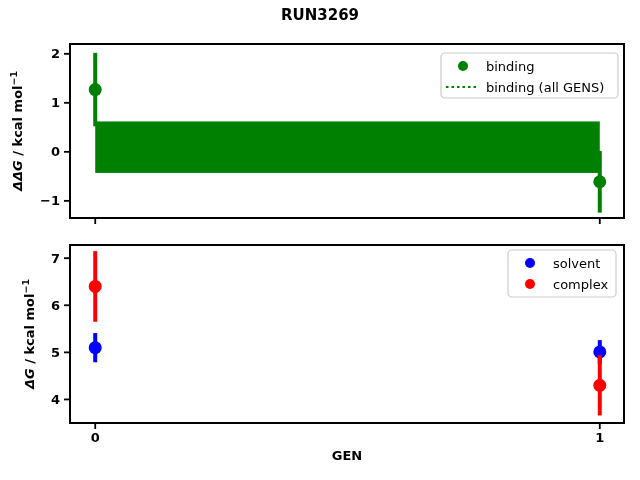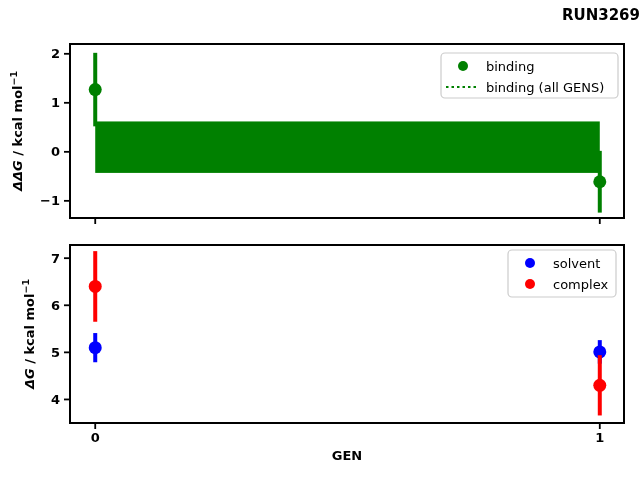--- a/index.html
+++ b/index.html
@@ -9,21 +9,21 @@
     height: 480px;
     background: #ffffff;
     overflow: hidden;
     font-family: "DejaVu Sans", sans-serif;
   }
   .fig-title {
     position: absolute;
     top: 6px;
     left: 0;
     width: 640px;
-    text-align: right;
+    text-align: center;
     font: bold 15px "DejaVu Sans", sans-serif;
     color: #000000;
   }
   svg.chart { position: absolute; top: 0; left: 0; }
   svg .tick-label  { font: bold 13px "DejaVu Sans", sans-serif; fill: #000; }
   svg .axis-label  { font: bold 13px "DejaVu Sans", sans-serif; fill: #000; }
   svg .math        { font-style: italic; }
   svg .sup         { font-size: 9.5px; }
   svg .legend-label { font: 13px "DejaVu Sans", sans-serif; fill: #000; }
 </style>

